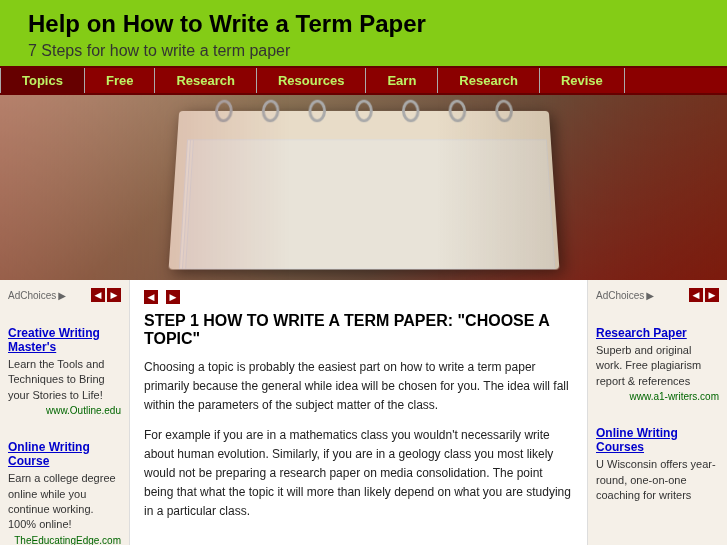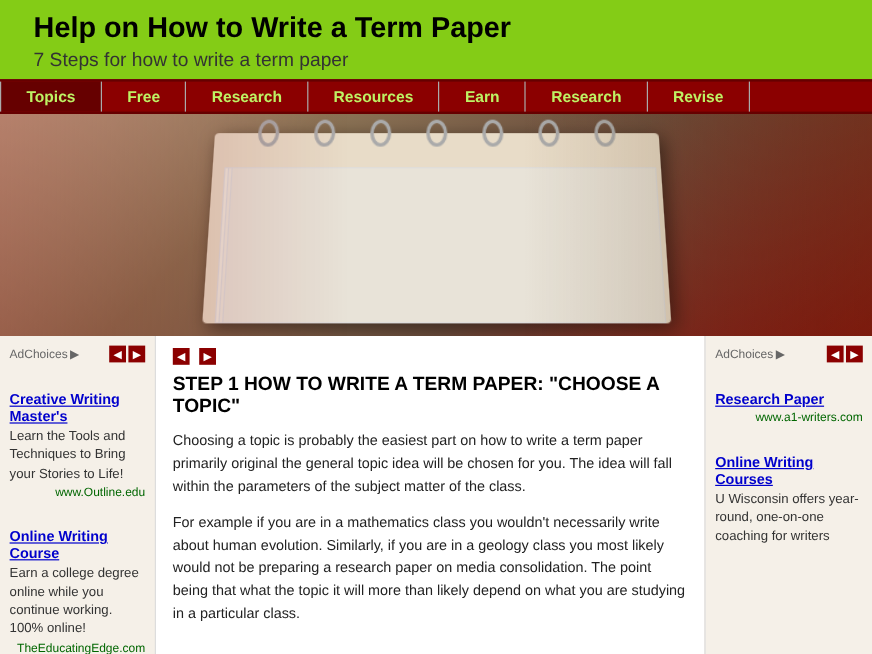--- a/index.html
+++ b/index.html
@@ -111,38 +111,39 @@
     </div>
   </div>
 
   <div id="main-content">
     <div class="main-header-row">
       <button class="main-nav-btn">◀</button>
       <button class="main-nav-btn">▶</button>
     </div>
     <div class="step-header">STEP 1 HOW TO WRITE A TERM PAPER: "CHOOSE A TOPIC"</div>
     <div class="step-body">
-      <p>Choosing a topic is probably the easiest part on how to write a term paper primarily original the general topic idea will be chosen for you. The idea will fall within the parameters of the subject matter of the class.</p>
+      <p>Choosing a topic is probably the easiest part on how to write a term paper primarily because the general while idea will be chosen for you. The idea will fall within the parameters of the subject matter of the class.</p>
       <p>For example if you are in a mathematics class you wouldn't necessarily write about human evolution.  Similarly, if you are in a geology class you most likely would not be preparing a research paper on media consolidation.  The point being that what the topic it will more than likely depend on what you are studying in a particular class.</p>
     </div>
   </div>
 
   <div id="right-ad">
     <div class="ad-header">
       <span class="ad-choices">
         <span>AdChoices</span> ▶
       </span>
       <div class="ad-nav">
         <button class="ad-nav-btn">◀</button>
         <button class="ad-nav-btn">▶</button>
       </div>
     </div>
 
     <div class="ad-block">
       <div class="ad-title">Research Paper</div>
+      <div class="ad-desc">Superb and original work. Free plagiarism report &amp; references</div>
       <div class="ad-url">www.a1-writers.com</div>
     </div>
 
     <div class="ad-block">
       <div class="ad-title">Online Writing Courses</div>
       <div class="ad-desc">U Wisconsin offers year-round, one-on-one coaching for writers</div>
     </div>
   </div>
 
 </div>

